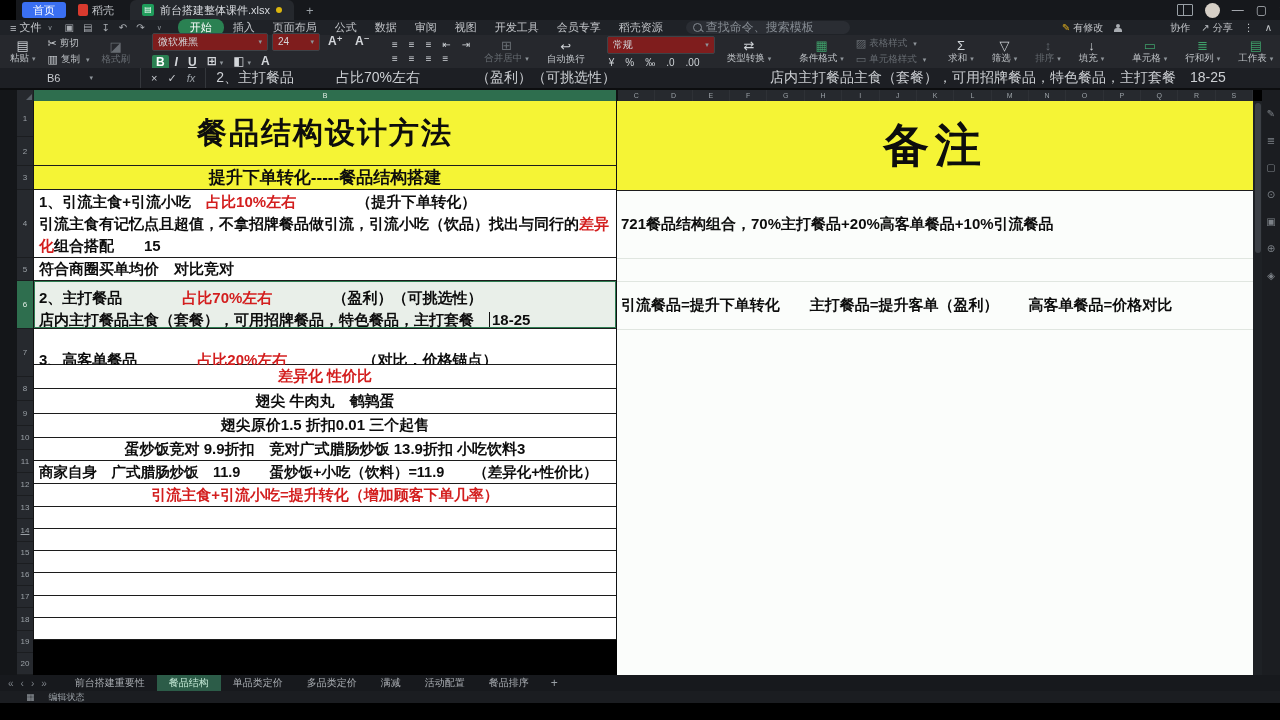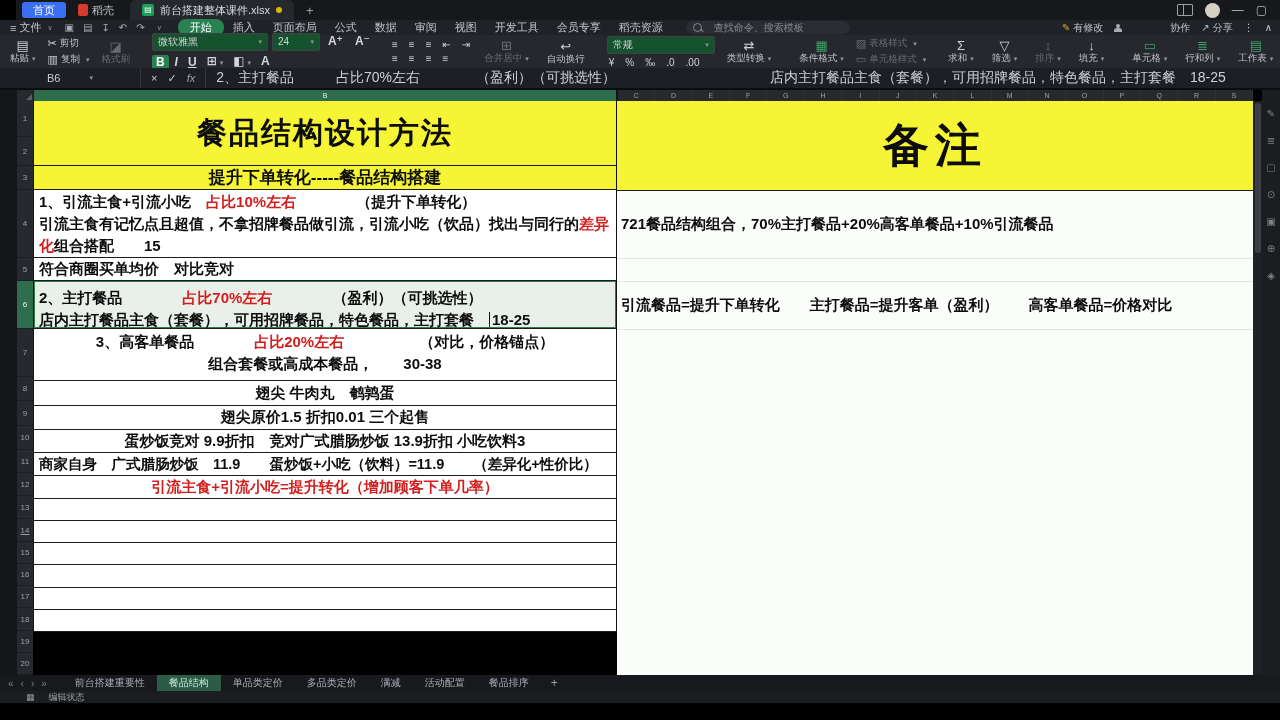--- a/index.html
+++ b/index.html
@@ -21,42 +21,42 @@
   .avatar{width:15px;height:15px;border-radius:50%;background:#d6cfc6;}
   .winbtn{font-size:12px;color:#b6babf;line-height:1;}
 
   
   .menurow{position:absolute;left:0;top:20px;width:1280px;height:15px;background:#1f2227;display:flex;align-items:center;font-size:11px;color:#c2c5c9;}
   .mr-item{margin-left:10px;display:flex;align-items:center;gap:3px;}
   .qicons{display:flex;align-items:center;gap:9px;margin-left:12px;color:#a9adb2;font-size:10px;}
   .rtabs{display:flex;align-items:center;gap:0;margin-left:16px;}
   .rtab{padding:1px 9px;color:#c2c5c9;}
   .rtab.active{background:#2a8152;color:#fff;border-radius:8px;padding:1px 12px;}
-  .searchbox{margin-left:14px;width:150px;height:13px;background:#2a2d33;border-radius:7px;display:flex;align-items:center;gap:12px;padding:0 7px;color:#858b92;font-size:10px;}
+  .searchbox{margin-left:14px;width:150px;height:13px;background:#2a2d33;border-radius:7px;display:flex;align-items:center;gap:4px;padding:0 7px;color:#858b92;font-size:12px;}
   .mag{width:7px;height:7px;border:1px solid #858b92;border-radius:50%;position:relative;flex:none;}
   .mag:after{content:"";position:absolute;left:6px;top:6px;width:4px;height:1px;background:#858b92;transform:rotate(45deg);}
   .mr-right{margin-left:auto;display:flex;align-items:center;gap:11px;padding-right:8px;font-size:10px;}
   .pencil{color:#d9a91d;font-size:10px;}
   .person{width:8px;height:8px;position:relative;display:inline-block;}
   .person:before{content:"";position:absolute;left:2px;top:0;width:4px;height:4px;border-radius:50%;background:#a9adb2;}
   .person:after{content:"";position:absolute;left:0;top:4px;width:8px;height:4px;border-radius:3px 3px 0 0;background:#a9adb2;}
 
   
   .ribbon{position:absolute;left:0;top:35px;width:1280px;height:33px;background:#26282d;border-bottom:1px solid #121316;display:flex;align-items:stretch;color:#bfc3c7;}
   .rdiv{width:1px;background:#35383d;margin:4px 4px;}
   .rgroup{display:flex;align-items:center;gap:6px;padding:0 4px;}
   .rbig{display:flex;flex-direction:column;align-items:center;justify-content:center;gap:1px;padding:0 6px;}
   .ric{font-size:13px;color:#cfd3d7;line-height:13px;}
   .rlb{font-size:9.5px;line-height:10px;white-space:nowrap;}
   .rstack{display:flex;flex-direction:column;justify-content:center;gap:3px;}
   .rsm{display:flex;align-items:center;gap:3px;font-size:9.5px;white-space:nowrap;}
   .rsm .ric{font-size:11px;}
   .dim{color:#676c72 !important;}
   .dim .ric{color:#676c72;}
-  .fbox{background:#14532d;border:1px solid #3e4247;border-radius:2px;height:16px;display:flex;align-items:center;justify-content:space-between;padding:0 5px;font-size:10px;color:#d3d6da;white-space:nowrap;}
+  .fbox{background:#7f1d1d;border:1px solid #3e4247;border-radius:2px;height:16px;display:flex;align-items:center;justify-content:space-between;padding:0 5px;font-size:10px;color:#d3d6da;white-space:nowrap;}
   .caret{font-size:7px;color:#8f959b;margin-left:3px;}
   .fmt{font-size:12px;font-weight:bold;color:#d3d6da;padding:0 4px;line-height:15px;}
   .fmt.bsel{background:#2a8152;color:#fff;border-radius:2px;}
   .alico{font-size:10px;color:#cfd3d7;padding:0 2px;line-height:11px;}
 
   
   .fbar{position:absolute;left:0;top:68px;width:1280px;height:20px;background:#1d1f24;border-bottom:2px solid #0c0d0f;display:flex;align-items:center;font-size:11px;color:#c8cbd0;}
   .namebox{width:140px;height:100%;display:flex;align-items:center;justify-content:center;border-right:1px solid #34373c;gap:26px;}
   .fbtns{display:flex;align-items:center;gap:10px;padding:0 10px;border-right:1px solid #34373c;height:100%;}
   .fxtext{font-style:italic;color:#9aa0a6;}
@@ -394,21 +394,22 @@
   </div>
 
   <div class="bcol">
     <div class="cell yel cc bigtitle" style="height:65px;">餐品结构设计方法</div>
     <div class="cell yel cc sub" style="height:24px;">提升下单转化-----餐品结构搭建</div>
     <div class="cell cl ln" style="height:68px;"><span>1、引流主食+引流小吃　</span><span class="red">占比10%左右</span><span>　　　　（提升下单转化）</span><br><span>引流主食有记忆点且超值，不拿招牌餐品做引流，引流小吃（饮品）找出与同行的</span><span class="red">差异化</span><span>组合搭配　　15</span></div>
     <div class="cell cl" style="height:23px;display:flex;align-items:center;">
         <span>符合商圈买单均价　对比竞对</span>
       </div>
     <div class="cell cl ln selcell" style="height:48px;padding-top:6px;"><span>2、主打餐品　　　　</span><span class="red">占比70%左右</span><span>　　　　（盈利）（可挑选性）</span><br><span>店内主打餐品主食（套餐），可用招牌餐品，特色餐品，主打套餐　</span><span class="cursor"></span><span>18-25</span></div>
-    <div class="cell cl ln" style="height:52px;padding-top:2px;text-align:center;"><span>3、高客单餐品　　　　</span><span class="red">占比20%左右</span><span>　　　　　（对比，价格锚点）</span><br><span>组合套餐或高成本餐品，　　30-38</span></div>
+    <div class="cell cl ln" style="height:36px;padding-top:20px;"><span>3、高客单餐品　　　　</span><span class="red">占比20%左右</span><span>　　　　　（对比，价格锚点）</span><br><span>组合套餐或高成本餐品，　　30-38</span></div>
+    <div class="cell cc red" style="height:24px;">差异化 性价比</div>
     <div class="cell cc" style="height:25px;">翅尖 牛肉丸　鹌鹑蛋</div>
     <div class="cell cc" style="height:24px;">翅尖原价1.5 折扣0.01 三个起售</div>
     <div class="cell cc" style="height:23px;">蛋炒饭竞对 9.9折扣　竞对广式腊肠炒饭 13.9折扣 小吃饮料3</div>
     <div class="cell cl" style="height:23px;display:flex;align-items:center;font-size:14.5px;">
         <span>商家自身　广式腊肠炒饭　11.9　　蛋炒饭+小吃（饮料）=11.9　　（差异化+性价比）</span>
       </div>
     <div class="cell cc red" style="height:23px;">引流主食+引流小吃=提升转化（增加顾客下单几率）</div>
     <div class="cell emptycell" style="height:22px;"></div>
     <div class="cell emptycell" style="height:22px;"></div>
     <div class="cell emptycell" style="height:22px;"></div>

